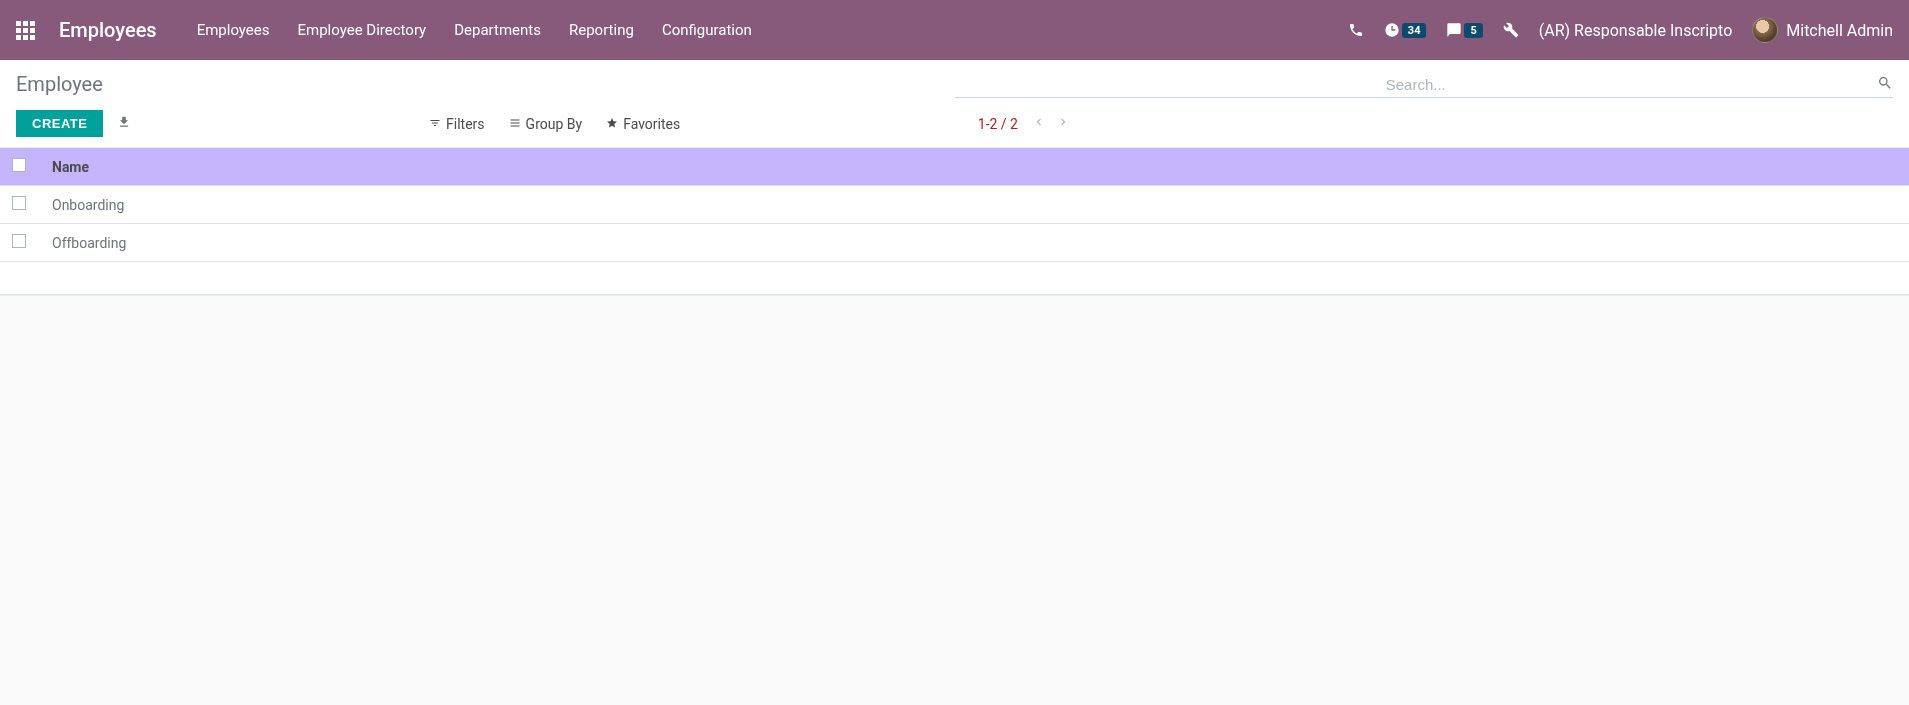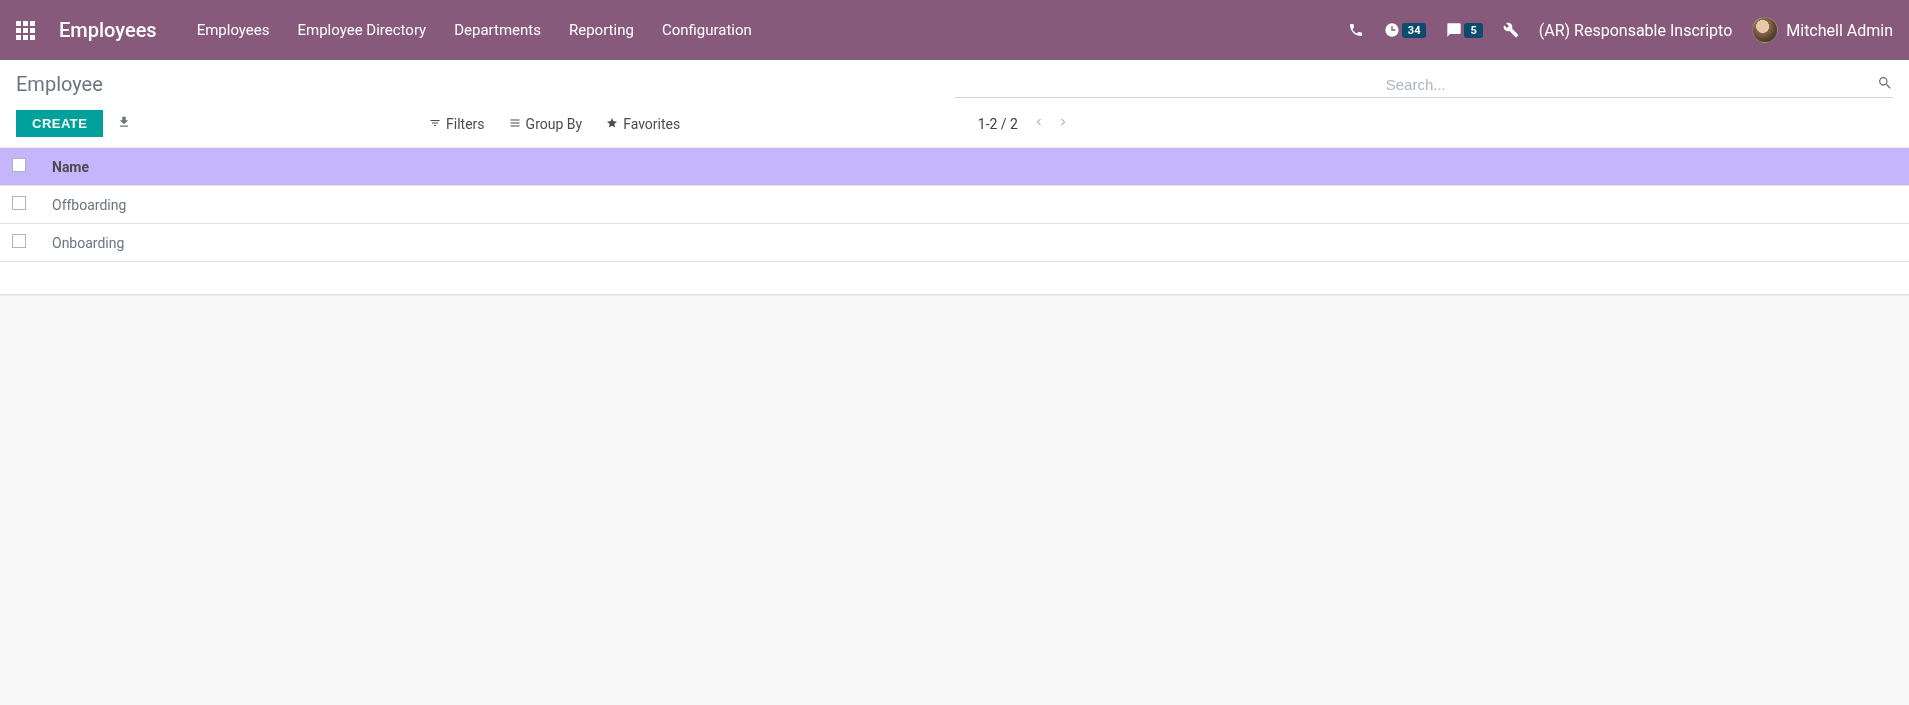--- a/index.html
+++ b/index.html
@@ -33,21 +33,21 @@
   .cp-bottom { display: flex; align-items: center; margin-top: 12px; padding-bottom: 10px; }
   .btn-create { background: #00a09d; color: #fff; border: none; padding: 6px 16px; font-size: 13px; font-weight: 700; cursor: pointer; letter-spacing: 0.5px; }
   .btn-import { background: none; border: none; margin-left: 14px; cursor: pointer; color: #6c757d; }
   .btn-import svg { fill: #6c757d; width: 14px; height: 14px; }
   
   .search-options { display: flex; gap: 24px; margin-left: auto; }
   .search-opt { display: flex; align-items: center; gap: 5px; cursor: pointer; color: #4c4c4c; font-size: 14px; }
   .search-opt svg { fill: #4c4c4c; width: 12px; height: 12px; }
   
   .pager-wrap { margin-left: auto; display: flex; align-items: center; gap: 14px; }
-  .pager-text { color: #404040; font-size: 14px; }
+  .pager-text { color: #b91c1c; font-size: 14px; }
   .pager-arrows { display: flex; gap: 10px; }
   .pager-arrow { cursor: pointer; color: #adb5bd; display:flex; align-items:center; }
   .pager-arrow svg { fill: #adb5bd; width: 14px; height: 14px; }
   
   .cp-right { display: flex; align-items: center; width: 50%; }
   
   
   .list-view { background: #fff; }
   table { width: 100%; border-collapse: collapse; }
   th, td { text-align: left; padding: 10px 12px; font-size: 14px; }
@@ -176,25 +176,25 @@
   <table>
     <thead>
       <tr>
         <th class="cell-check"><span class="chk"></span></th>
         <th>Name</th>
       </tr>
     </thead>
     <tbody>
       <tr>
         <td class="cell-check"><span class="chk"></span></td>
-        <td>Offboarding</td>
+        <td>Onboarding</td>
       </tr>
       <tr>
         <td class="cell-check"><span class="chk"></span></td>
-        <td>Onboarding</td>
+        <td>Offboarding</td>
       </tr>
       <tr class="footer-row">
           <td colspan="2"></td>
         </tr>
     </tbody>
   </table>
 </div>
 <div class="table-end"></div>
 
 </body></html>

